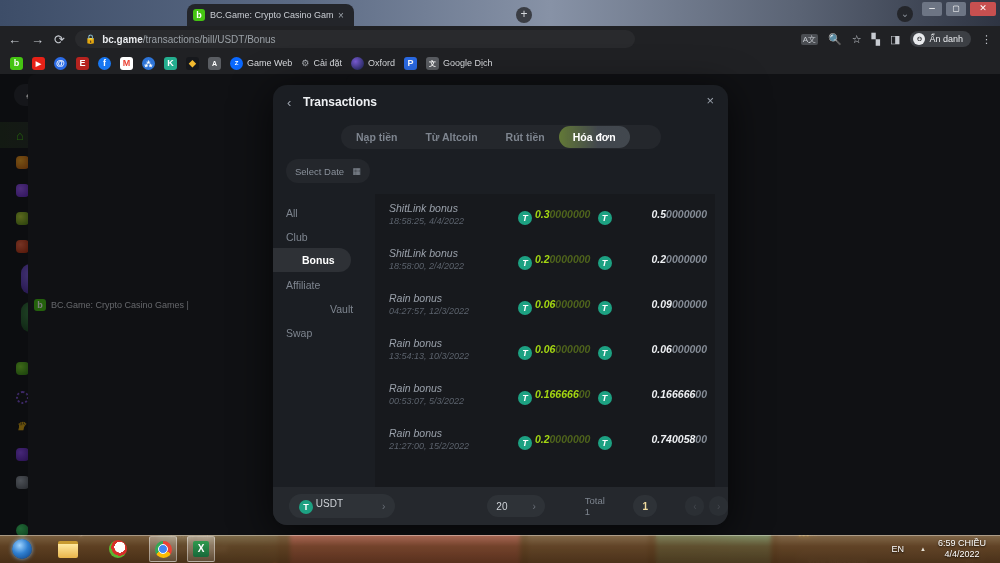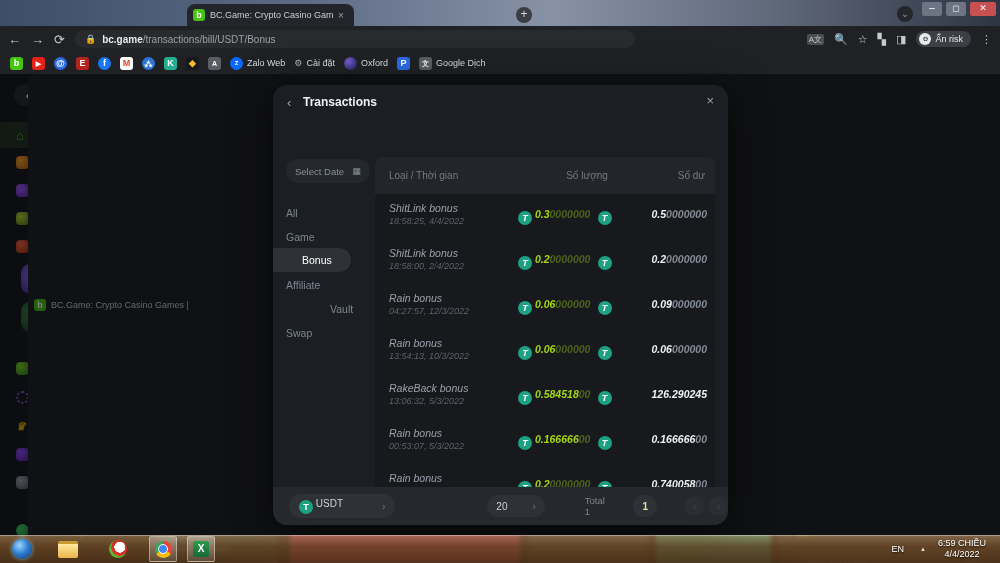--- a/index.html
+++ b/index.html
@@ -35,21 +35,21 @@
   .ybtn{background:linear-gradient(180deg,#ffd54a,#d8a410);border-radius:12px;color:#4a3a00;font-weight:bold;text-align:center;}
   .wowpanel{left:152px;top:238px;width:126px;height:124px;border-radius:10px;background:#1b1e22;}
   .thumb{position:absolute;width:30px;height:30px;border-radius:7px;}
   .crash{left:158px;top:423px;width:120px;height:112px;border-radius:12px;background:linear-gradient(160deg,#11302e 0%,#0d2320 55%,#23120a 100%);overflow:hidden;}
   .bgame{position:absolute;top:429px;height:106px;border-radius:10px 10px 0 0;color:#fff;font-weight:bold;font-style:italic;font-size:11px;text-align:center;padding-top:72px;box-sizing:border-box;letter-spacing:.5px;}
   
   .modal{left:273px;top:85px;width:455px;height:440px;background:#1b1e23;border-radius:14px;z-index:10;box-shadow:0 8px 40px rgba(0,0,0,.7);}
   .mtab{height:22px;line-height:22px;padding:0 14px;color:#7e858f;font-size:10.5px;font-weight:bold;border-radius:12px;}
   .mtab.active{background:linear-gradient(90deg,rgba(130,170,30,.5),rgba(66,71,78,.95) 55%),#42474e;color:#fff;}
   .filter{position:absolute;left:13px;font-size:10.5px;color:#7e858f;}
-  .filter.active{color:#fff;font-weight:normal;padding-left:16px;}
+  .filter.active{color:#fff;font-weight:bold;padding-left:16px;}
   .thead{position:absolute;left:102px;top:72px;width:340px;height:37px;background:#22252a;border-radius:8px 8px 0 0;color:#737a85;font-size:10px;display:flex;align-items:center;}
   .tbody{position:absolute;left:102px;top:109px;width:340px;height:293px;background:#17191d;overflow:hidden;}
   .trow{position:relative;height:45px;font-style:italic;}
   .ttype{position:absolute;left:14px;top:8px;color:#9aa1ab;font-size:10.5px;}
   .ttime{position:absolute;left:14px;top:22px;color:#5b626c;font-size:9px;}
   .tcoin{width:14px;height:14px;border-radius:50%;background:#1da182;color:#fff;font-size:9px;font-weight:bold;text-align:center;line-height:14px;display:inline-block;vertical-align:-3px;}
   .qty{position:absolute;left:143px;top:14px;font-size:10.5px;font-weight:bold;}
   .bal{position:absolute;right:8px;top:14px;font-size:10.5px;font-weight:bold;text-align:right;}
   .gb{color:#a4d712;}  .gd{color:#4f641c;font-weight:bold;}
   .wb{color:#eef0f3;padding-left:37px;}  .wd{color:#868d97;font-weight:bold;}
@@ -110,39 +110,39 @@
       <span><b>bc.game</b><span>/transactions/bill/USDT/Bonus</span></span>
     </div>
     <span style="flex:1"></span>
     <span class="tb-ic" style="background:#4a4d52;border-radius:2px;padding:0 2px;font-size:8px;">A文</span>
     <span class="tb-ic">🔍</span>
     <span class="tb-ic">☆</span>
     <span class="tb-ic">▚</span>
     <span class="tb-ic">◨</span>
     <span class="incog">
       <span style="width:12px;height:12px;border-radius:50%;background:#e8eaed;display:inline-block;color:#202124;font-size:8px;line-height:12px;text-align:center;">ꙫ</span>
-      <span>Ẩn risk</span>
+      <span>Ẩn danh</span>
     </span>
     <span class="tb-ic">⋮</span>
   </div>
 
   <div class="abs bookbar">
     <span class="bm" style="background:#45c412;">b</span>
     <span class="bm" style="background:#e62117;font-size:7px;">▶</span>
     <span class="bm" style="background:#2b6be6;border-radius:50%;">@</span>
     <span class="bm" style="background:#b5231f;">E</span>
     <span class="bm" style="background:#1877f2;border-radius:50%;">f</span>
     <span class="bm" style="background:#fff;color:#ea4335;">M</span>
     <span class="bm" style="background:#2d74d8;border-radius:50%;font-size:7px;">⁂</span>
     <span class="bm" style="background:#24ae8f;">K</span>
     <span class="bm" style="background:#16181c;color:#f3ba2f;">◆</span>
     <span class="bm" style="background:#5a5d62;font-size:7px;">A</span>
     <span class="bm-label">
       <span class="bm" style="background:#0a68ff;border-radius:50%;font-size:6px;">Z</span>
-      <span>Zalo Web</span>
+      <span>Game Web</span>
       </span>
     <span class="bm-label">
       <span style="color:#aeb2b8;">⚙</span>
       <span>Cài đặt</span>
       </span>
     <span class="bm-label">
       <span class="bm" style="background:radial-gradient(circle at 35% 35%,#7b5cd6,#14204a);border-radius:50%;"></span>
       <span>Oxford</span>
       </span>
     <span class="bm" style="background:#2b6be6;">P</span>
@@ -361,39 +361,40 @@
 
     </div>
 
     <div class="abs dim" style="top:0;"></div>
 
     <div class="abs modal" style="top:11px;">
       <div style="position:absolute;left:14px;top:10px;color:#9aa1ab;font-size:13px;">‹</div>
       <div style="position:absolute;left:30px;top:10px;color:#eef0f3;font-weight:bold;font-size:12px;">Transactions</div>
       <div style="position:absolute;right:14px;top:8px;color:#9aa1ab;font-size:13px;">×</div>
 
+      <div style="position:absolute;left:68px;top:40px;width:320px;height:24px;background:#24272c;border-radius:13px;display:flex;align-items:center;padding:1px;box-sizing:border-box;">
+        <div class="mtab">Nạp tiền</div>
+        <div class="mtab">Từ Altcoin</div>
+        <div class="mtab">Rút tiền</div>
+        <div class="mtab active">Hóa đơn</div>
+      </div>
 
       <div style="position:absolute;left:13px;top:74px;width:84px;height:24px;background:#24272c;border-radius:13px;display:flex;align-items:center;justify-content:space-between;padding:0 9px;box-sizing:border-box;color:#8a919b;font-size:9.5px;">
         <span>Select Date</span>
         <span style="font-size:9px;">▦</span>
       </div>
 
       <div class="filter" style="top:122px;">All</div>
-      <div class="filter" style="top:146px;">Game</div>
+      <div class="filter" style="top:146px;">Club</div>
       <div style="position:absolute;left:0;top:163px;width:78px;height:24px;background:#2e3136;border-radius:0 13px 13px 0;"></div>
       <div class="filter active" style="top:169px;">Bonus</div>
       <div class="filter" style="top:194px;">Affiliate</div>
       <div class="filter" style="top:218px;margin-left:44px;">Vault</div>
       <div class="filter" style="top:242px;">Swap</div>
 
-      <div class="thead">
-        <span style="margin-left:14px;">Loại / Thời gian</span>
-        <span style="margin-left:108px;">Số lượng</span>
-        <span style="margin-left:auto;margin-right:10px;">Số dư</span>
-      </div>
 
       <div class="tbody">
 
         <div class="trow">
           <div class="ttype">ShitLink bonus</div>
           <div class="ttime">18:58:25, 4/4/2022</div>
           <div class="qty"><span class="tcoin">T</span> <span class="gb">0.3</span><span class="gd">0000000</span></div>
           <div class="bal"><span class="tcoin">T</span> <span class="wb">0.5</span><span class="wd">0000000</span></div>
         </div>
 
@@ -411,26 +412,20 @@
           <div class="bal"><span class="tcoin">T</span> <span class="wb">0.09</span><span class="wd">000000</span></div>
         </div>
 
         <div class="trow">
           <div class="ttype">Rain bonus</div>
           <div class="ttime">13:54:13, 10/3/2022</div>
           <div class="qty"><span class="tcoin">T</span> <span class="gb">0.06</span><span class="gd">000000</span></div>
           <div class="bal"><span class="tcoin">T</span> <span class="wb">0.06</span><span class="wd">000000</span></div>
         </div>
 
-        <div class="trow">
-          <div class="ttype">RakeBack bonus</div>
-          <div class="ttime">13:06:32, 5/3/2022</div>
-          <div class="qty"><span class="tcoin">T</span> <span class="gb">0.584518</span><span class="gd">00</span></div>
-          <div class="bal"><span class="tcoin">T</span> <span class="wb">126.290245</span><span class="wd"></span></div>
-        </div>
 
         <div class="trow">
           <div class="ttype">Rain bonus</div>
           <div class="ttime">00:53:07, 5/3/2022</div>
           <div class="qty"><span class="tcoin">T</span> <span class="gb">0.166666</span><span class="gd">00</span></div>
           <div class="bal"><span class="tcoin">T</span> <span class="wb">0.166666</span><span class="wd">00</span></div>
         </div>
 
         <div class="trow">
           <div class="ttype">Rain bonus</div>

